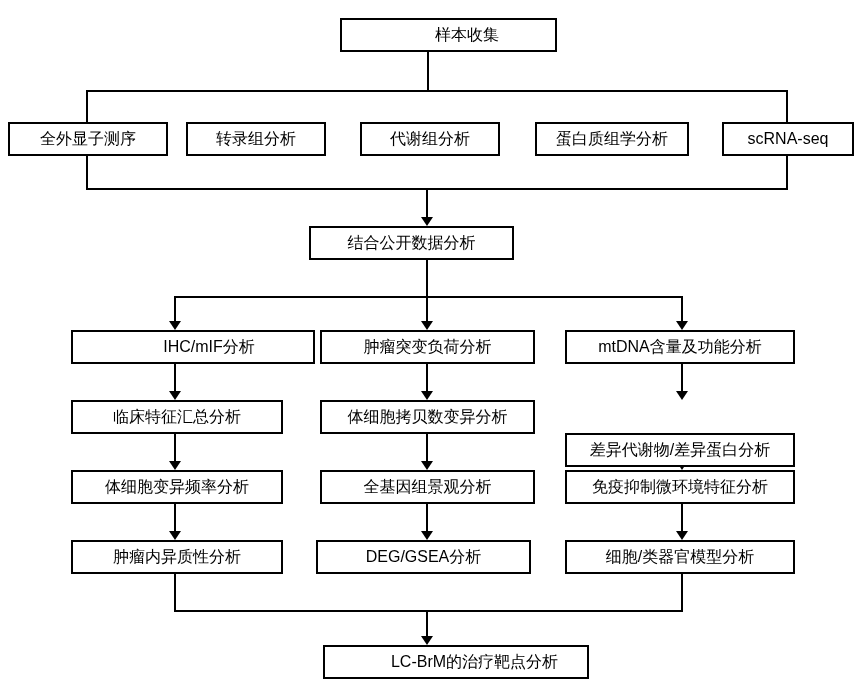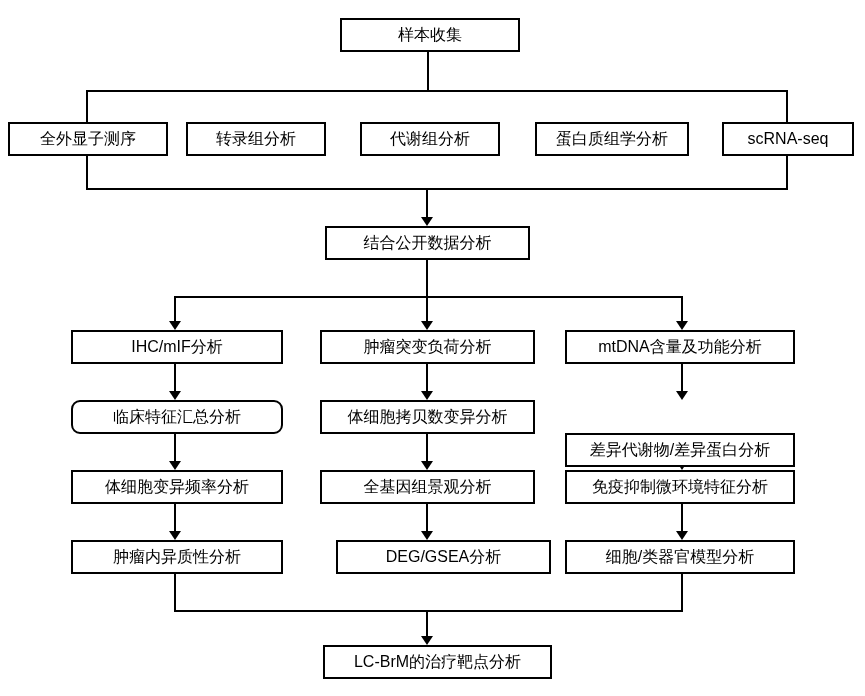--- a/index.html
+++ b/index.html
@@ -14,21 +14,21 @@
     position:absolute;
     height:30px;
     background:#ffffff;
     border:2px solid #000000;
     display:flex;align-items:center;justify-content:center;
     font-size:16px;color:#000000;
     white-space:nowrap;
     box-sizing:content-box;
     z-index:2;
   }
-  .heavy{border-width:2.5px;}
+  .heavy{border-width:2.5px;padding-left:37px;}
   .h{position:absolute;height:2px;background:#000000;z-index:1;}
   .v{position:absolute;width:2px;background:#000000;z-index:1;}
   .arrow{
     position:absolute;width:0;height:0;z-index:1;
     border-left:6px solid transparent;
     border-right:6px solid transparent;
     border-top:9px solid #000000;
   }
 </style>
 </head>
@@ -37,31 +37,31 @@
 <div id="canvas">
 
   <div class="node heavy" style="left:340px;top:18px;width:176px;">样本收集</div>
 
   <div class="node" style="left:8px;top:122px;width:156px;">全外显子测序</div>
   <div class="node" style="left:186px;top:122px;width:136px;">转录组分析</div>
   <div class="node" style="left:360px;top:122px;width:136px;">代谢组分析</div>
   <div class="node" style="left:535px;top:122px;width:150px;font-family:Liberation Mono, monospace;">蛋白质组学分析</div>
   <div class="node" style="left:722px;top:122px;width:128px;">scRNA-seq</div>
 
-  <div class="node" style="left:325px;top:226px;width:201px;">结合公开数据分析</div>
+  <div class="node" style="left:309px;top:226px;width:201px;">结合公开数据分析</div>
 
-  <div class="node" style="left:71px;top:330px;width:208px;">IHC/mIF分析</div>
-  <div class="node" style="left:71px;top:400px;width:208px;border-radius:9px;">临床特征汇总分析</div>
+  <div class="node" style="left:71px;top:330px;width:208px;padding-left:32px;">IHC/mIF分析</div>
+  <div class="node" style="left:71px;top:400px;width:208px;">临床特征汇总分析</div>
   <div class="node" style="left:71px;top:470px;width:208px;">体细胞变异频率分析</div>
   <div class="node" style="left:71px;top:540px;width:208px;">肿瘤内异质性分析</div>
 
   <div class="node" style="left:320px;top:330px;width:211px;">肿瘤突变负荷分析</div>
   <div class="node" style="left:320px;top:400px;width:211px;">体细胞拷贝数变异分析</div>
   <div class="node" style="left:320px;top:470px;width:211px;">全基因组景观分析</div>
-  <div class="node" style="left:336px;top:540px;width:211px;">DEG/GSEA分析</div>
+  <div class="node" style="left:316px;top:540px;width:211px;">DEG/GSEA分析</div>
 
   <div class="node" style="left:565px;top:330px;width:226px;">mtDNA含量及功能分析</div>
   <div class="node" style="left:565px;top:400px;width:226px;margin-top:33px;">差异代谢物/差异蛋白分析</div>
   <div class="node" style="left:565px;top:470px;width:226px;">免疫抑制微环境特征分析</div>
   <div class="node" style="left:565px;top:540px;width:226px;">细胞/类器官模型分析</div>
 
   <div class="node heavy" style="left:323px;top:645px;width:225px;">LC-BrM的治疗靶点分析</div>
 
   <div class="v" style="left:427px;top:52px;height:39px;"></div>
 

